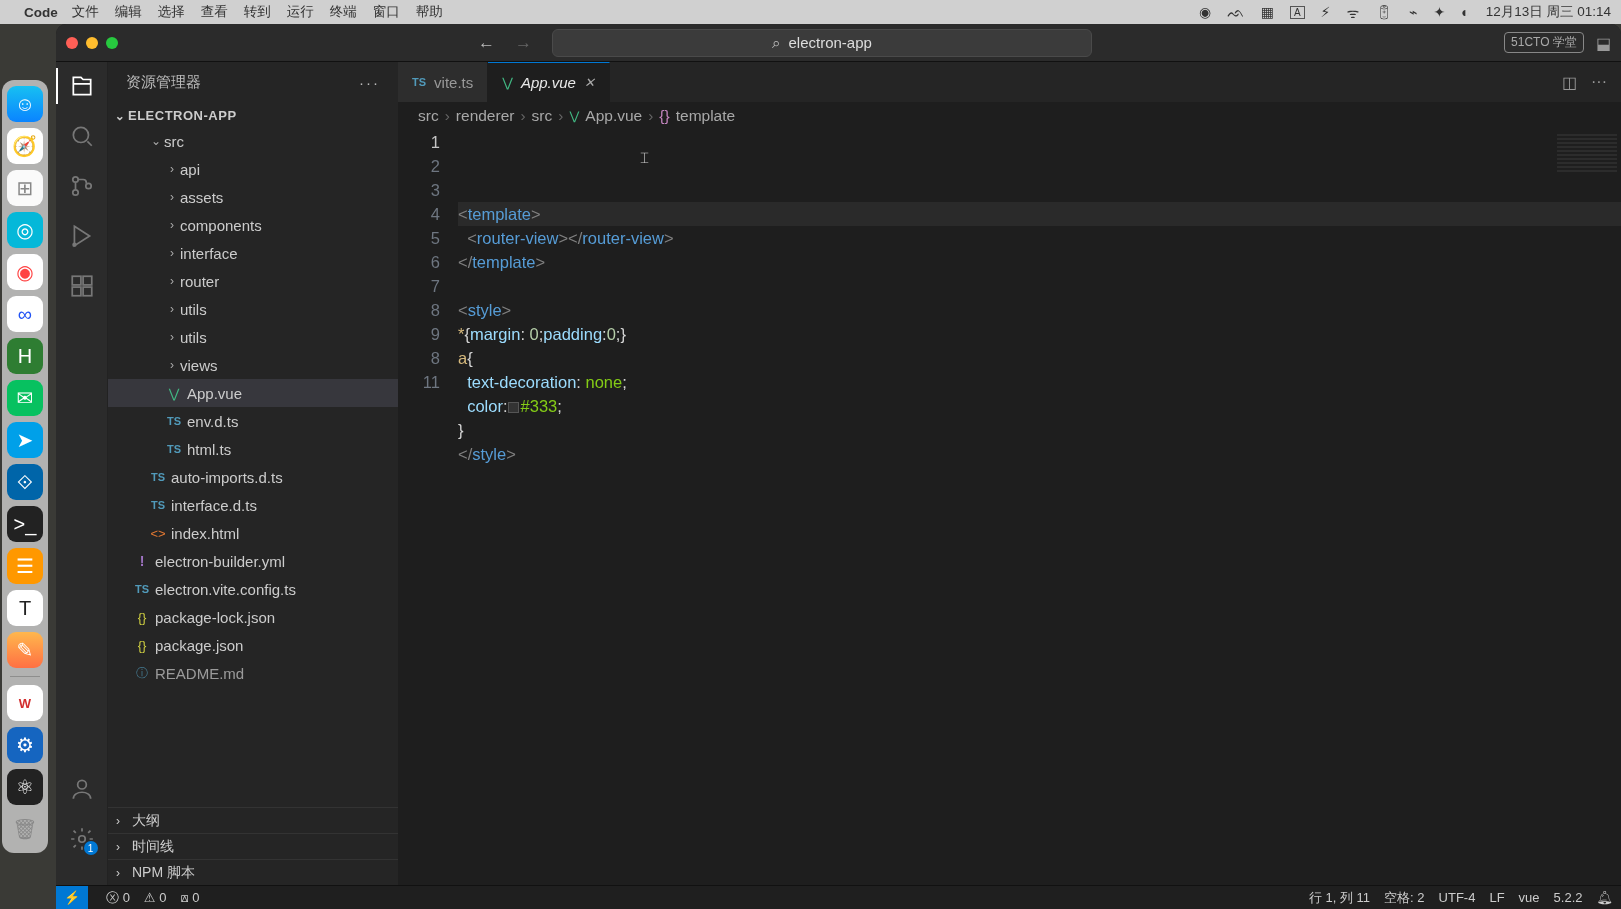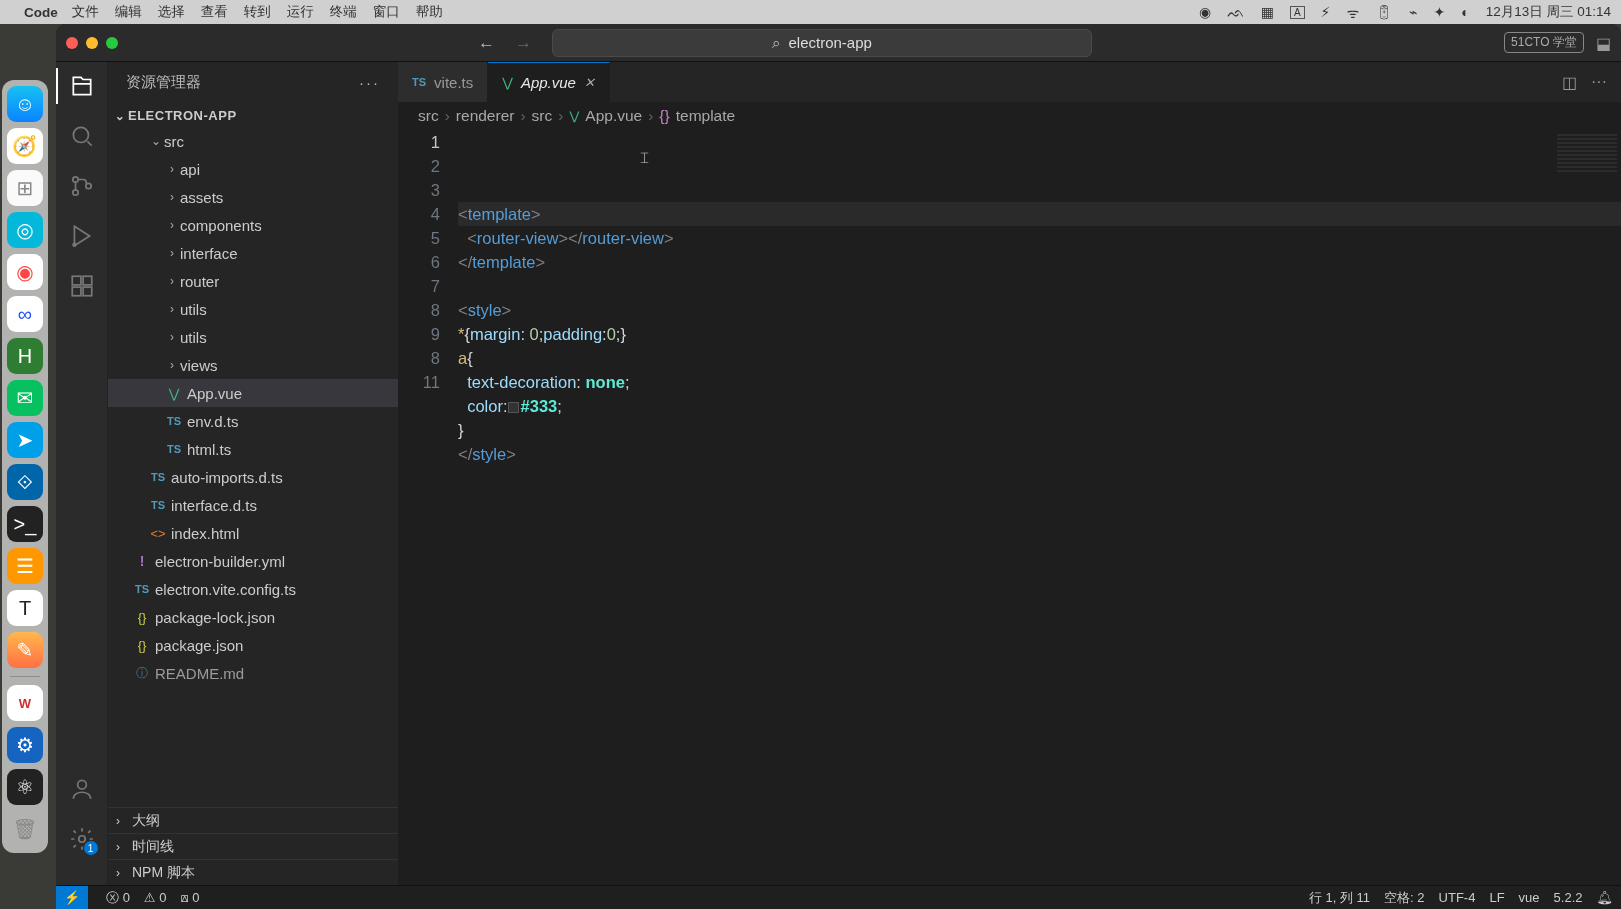--- a/index.html
+++ b/index.html
@@ -86,21 +86,21 @@
 .gutter { width: 60px; text-align: right; color: #6e7681; padding-right: 18px; user-select: none; }
 .gutter .ln { height: 24px; }
 .gutter .ln.active { color: #c6c6c6; }
 .codebody { flex: 1; white-space: pre; color: #d4d4d4; position: relative; }
 .codebody .line { height: 24px; }
 .codebody .line.active { background: #2a2a2a; }
 .tk-tag { color: #569cd6; }
 .tk-brk { color: #808080; }
 .tk-sel { color: #d7ba7d; }
 .tk-prop { color: #9cdcfe; }
-.tk-val { color: #5eead4; font-weight: bold; }
+.tk-val { color: #84cc16; }
 .tk-num { color: #b5cea8; }
 .tk-cursor { position: absolute; left: 182px; top: 16px; color: #ccc; font-size: 15px; }
 .minimap { position: absolute; right: 4px; top: 4px; width: 60px; height: 40px; opacity: 0.25; background: linear-gradient(#555 2px, transparent 2px); background-size: 100% 4px; }
 .colorbox { display: inline-block; width: 11px; height: 11px; background: #333; border: 1px solid #555; vertical-align: -1px; margin-right: 2px; }
 
 
 .statusbar { height: 24px; background: #1f1f1f; display: flex; align-items: center; font-size: 13px; color: #ccc; padding: 0 8px; gap: 14px; border-top: 1px solid #111; }
 .statusbar .remote { background: #0078d4; height: 24px; width: 32px; display: flex; align-items: center; justify-content: center; margin-left: -8px; margin-right: 4px; color: #fff; }
 .statusbar .sp { flex: 1; }
 </style>

